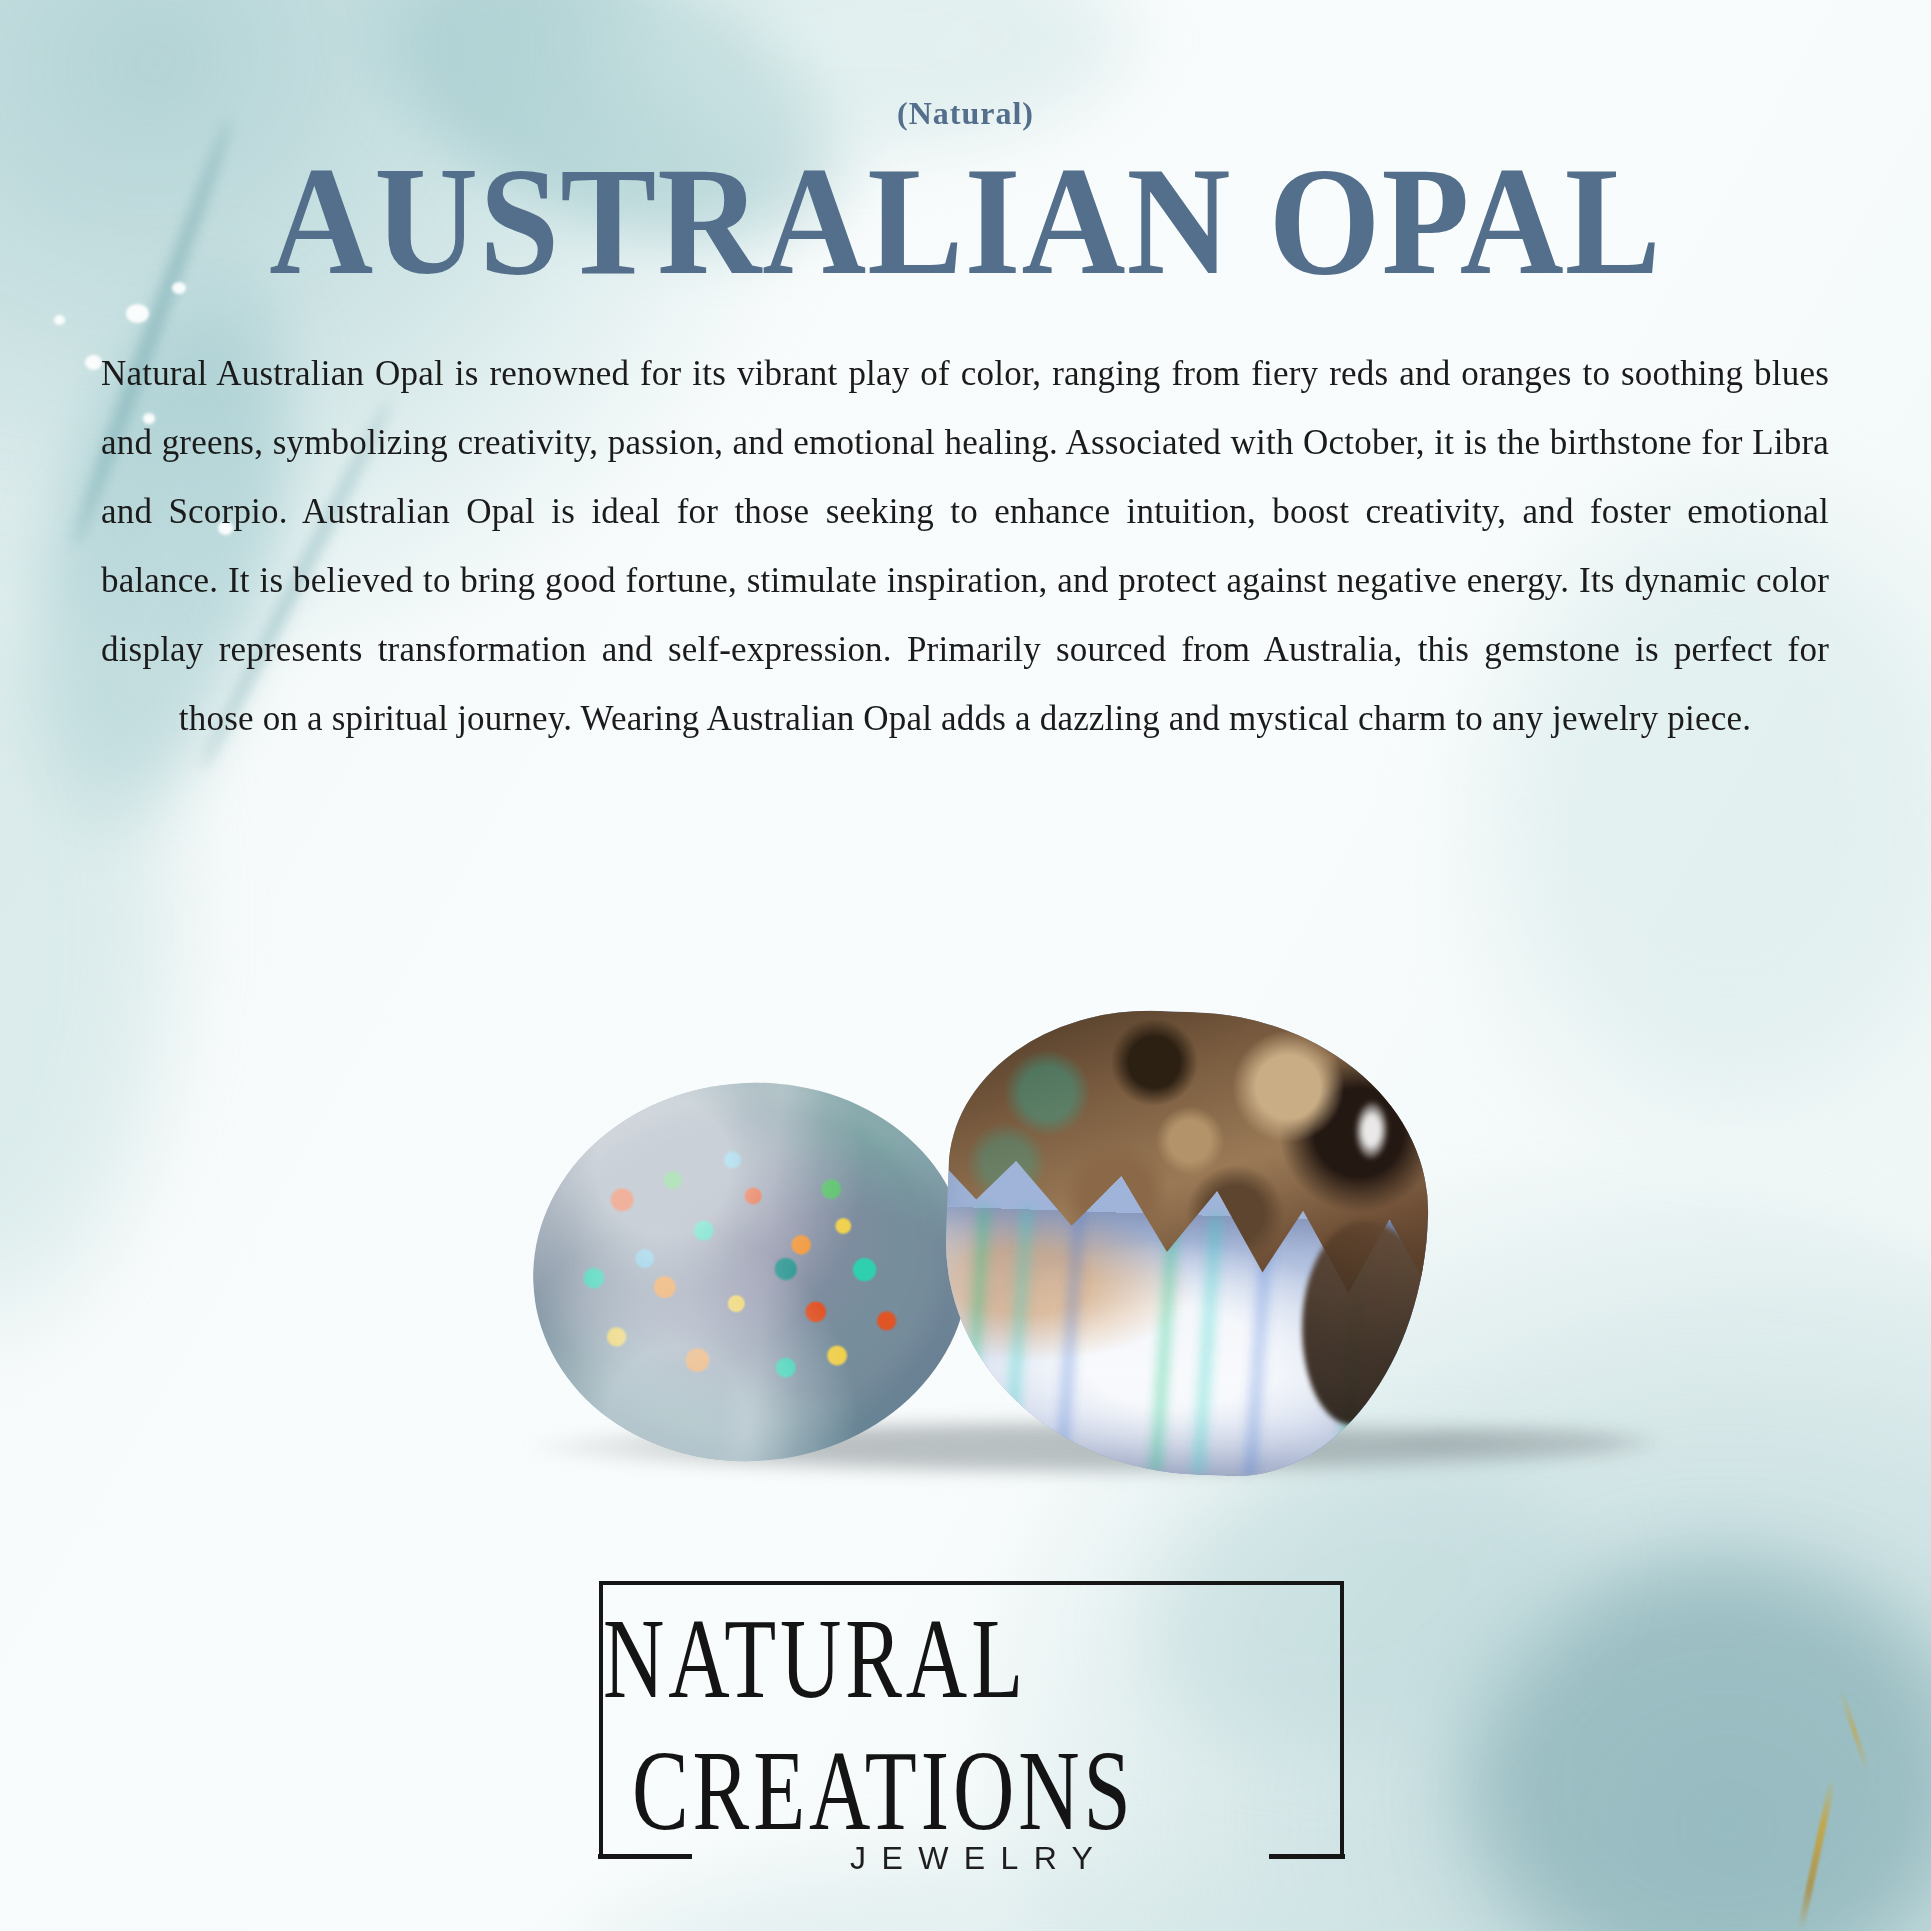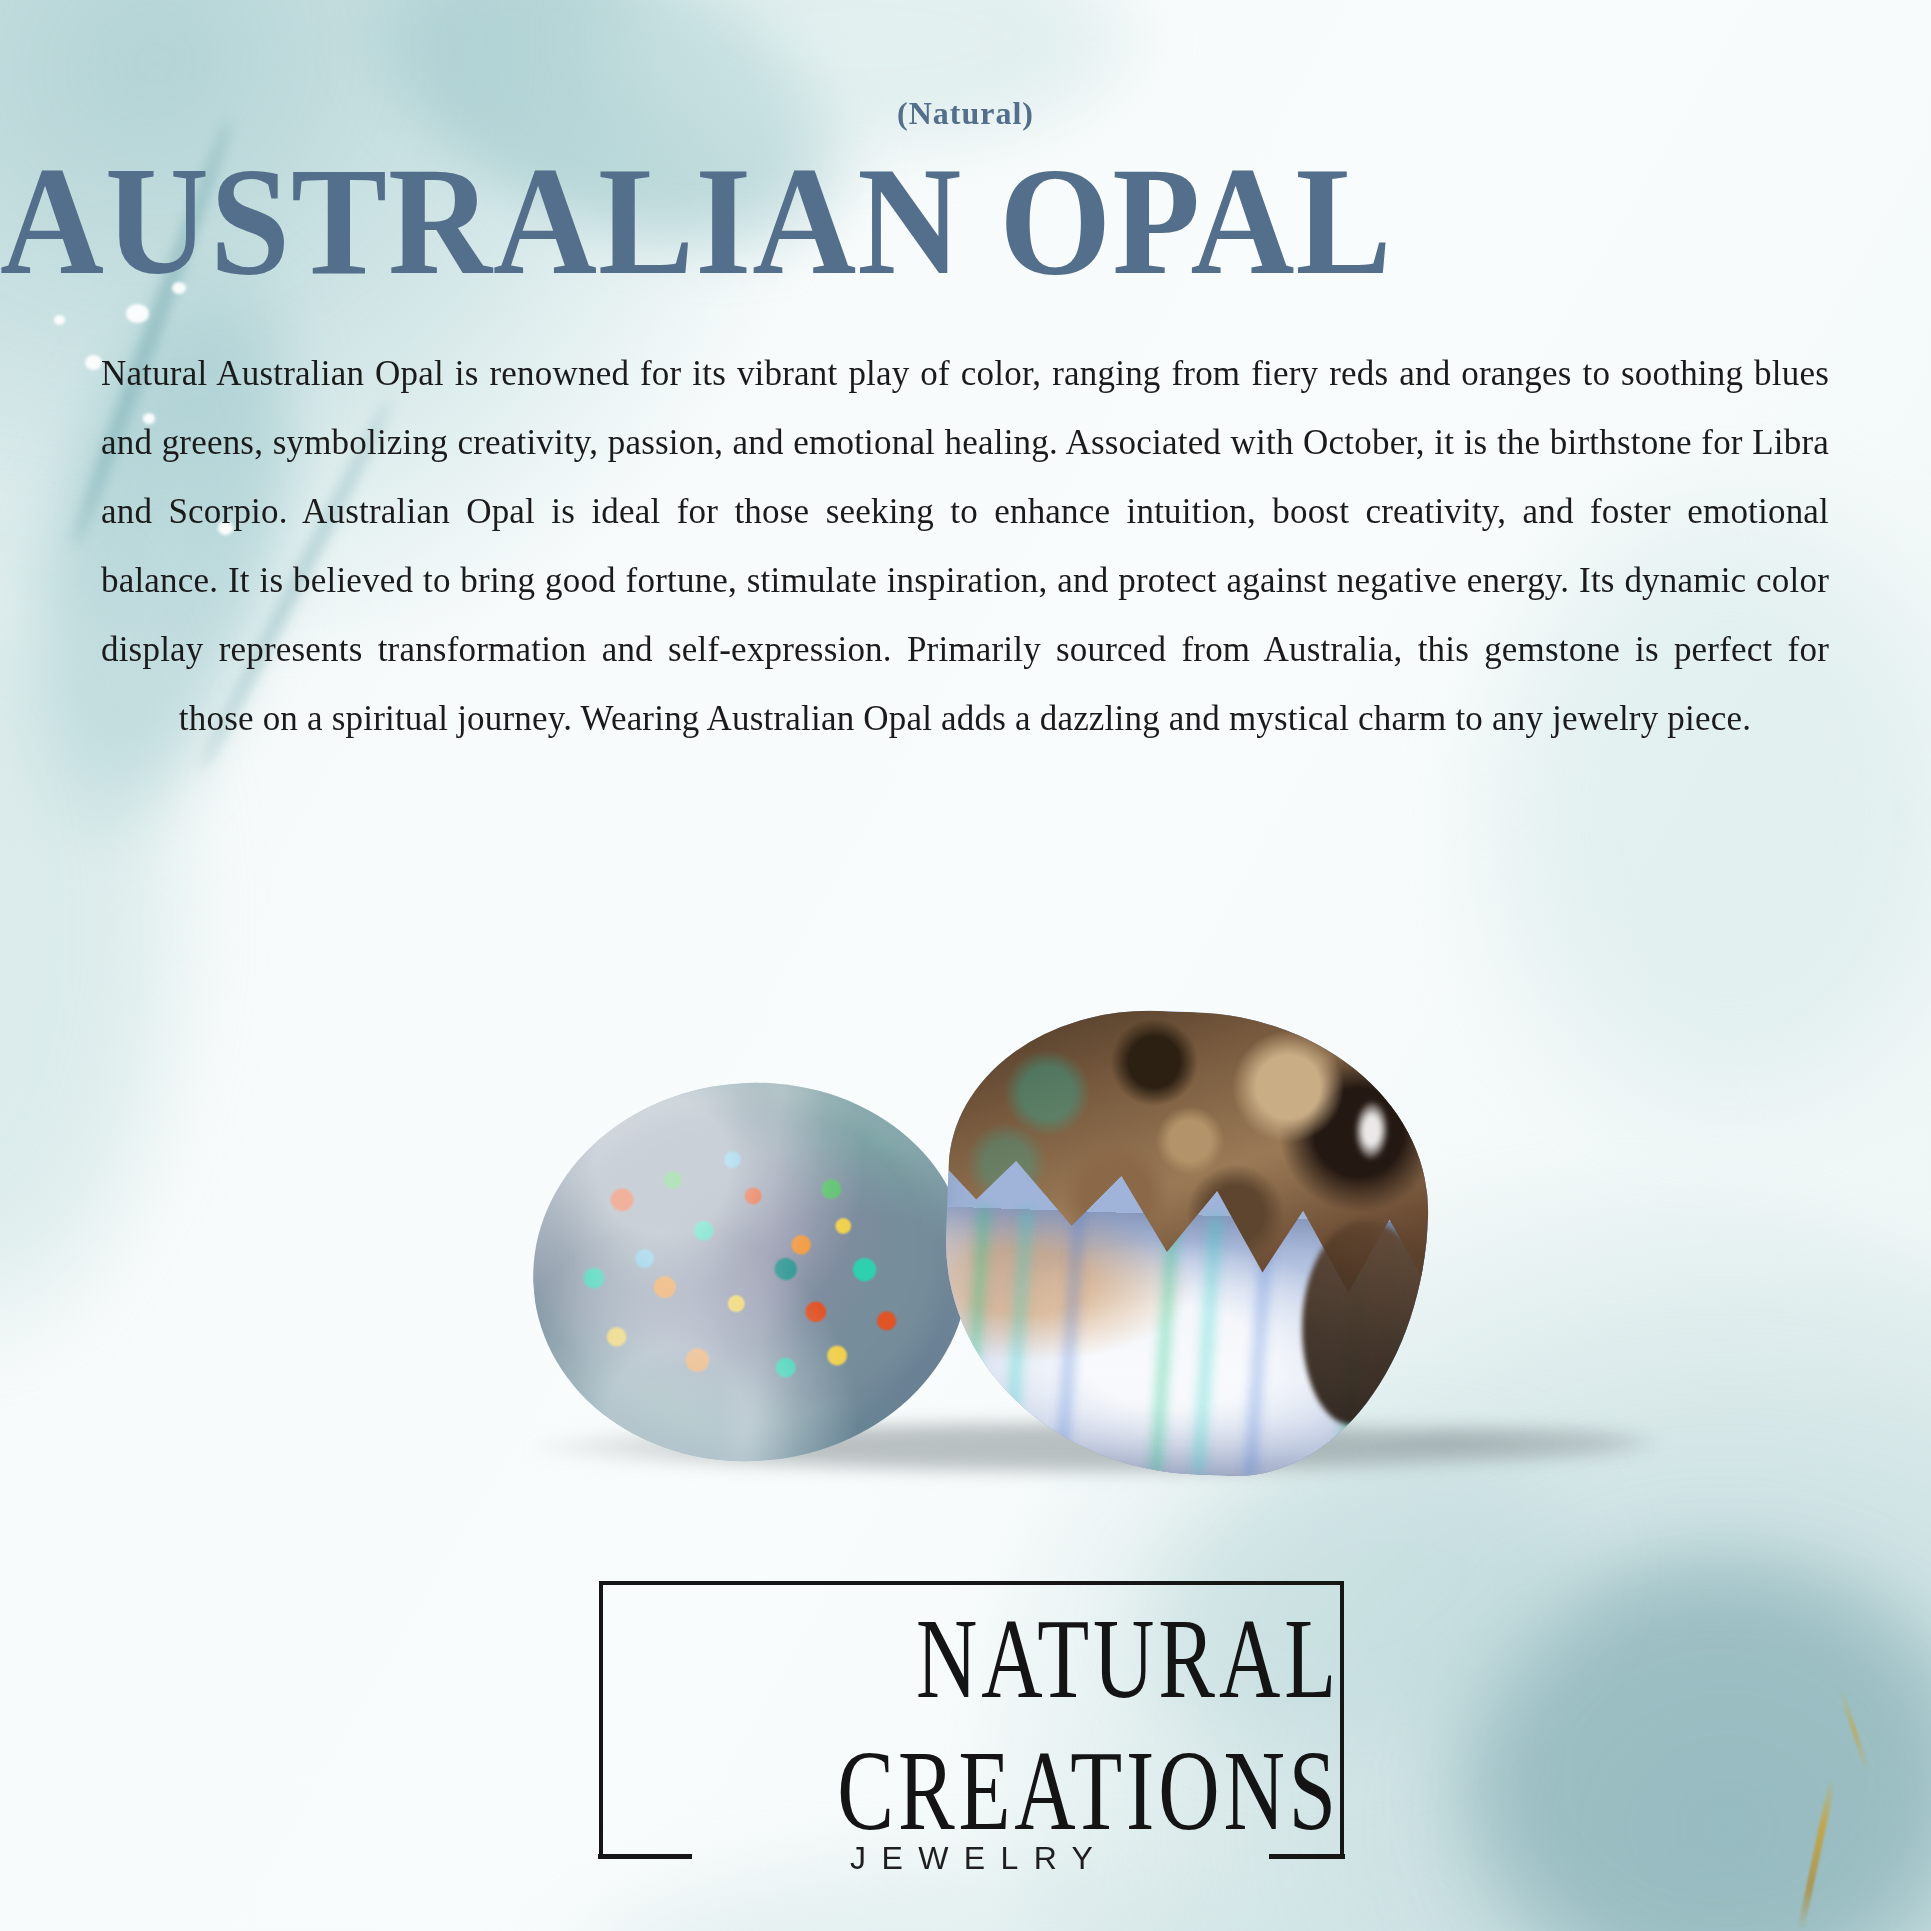--- a/index.html
+++ b/index.html
@@ -49,21 +49,21 @@
   .d1{left:126px;top:304px;width:23px;height:19.3px;}
   .d2{left:172px;top:282px;width:13.5px;height:11.6px;}
   .d3{left:85px;top:355px;width:17.4px;height:15.4px;}
   .d4{left:143px;top:413px;width:11.6px;height:10.6px;}
   .d5{left:54px;top:315px;width:10.6px;height:9.7px;}
   .d6{left:218px;top:521px;width:15.4px;height:13.5px;}
 
   
   .subtitle{position:absolute;top:95px;left:0;width:100%;text-align:center;
     font-size:32px;font-weight:bold;color:#546f8b;letter-spacing:1px;}
-  .title{position:absolute;top:143px;left:0;width:100%;
+  .title{position:absolute;top:143px;left:0;width:100%;text-align:center;
     font-size:144px;font-weight:bold;color:#546f8b;line-height:1.05;letter-spacing:1px;}
   .title .stretch{display:inline-block;transform:scaleY(1.07);transform-origin:50% 30%;}
 
   
   .description{position:absolute;top:339px;left:101px;width:1728px;
     font-size:35px;line-height:69px;color:#1b1b1b;
     text-align:justify;text-align-last:center;letter-spacing:0.2px;}
 
   
   .gems{position:absolute;left:0;top:1004px;width:1931px;height:502px;}
@@ -130,21 +130,21 @@
       linear-gradient(180deg,#a6b8dc 0%,#c7d3ea 35%,#dce4f2 62%,#c2cde6 100%);
     box-shadow:inset -44px 0 58px rgba(28,42,88,.5),inset 19.3px -9.7px 39px rgba(255,255,255,.3);}
   .opal-streaks{position:absolute;inset:0;opacity:.85;filter:blur(5.8px);
     background:repeating-linear-gradient(92deg,transparent 0 33px,rgba(23,201,130,.55) 33px 42px,transparent 42px 75px,rgba(47,212,200,.5) 75px 85px,transparent 85px 127px,rgba(70,120,215,.45) 127px 137px,transparent 137px 189px);}
   .opal-glint{position:absolute;right:9%;top:18%;width:33px;height:58px;border-radius:50%;
     background:radial-gradient(ellipse,rgba(255,255,255,.9) 0 35%,transparent 75%);filter:blur(1.9px);}
 
   
   .logo-box{position:absolute;left:599px;top:1581px;width:745px;height:278px;box-sizing:border-box;
     border:4.8px solid #161616;border-bottom:none;}
-  .logo-line{display:block;text-align:right;color:#141414;font-size:85px;line-height:93px;}
+  .logo-line{display:block;text-align:left;color:#141414;font-size:85px;line-height:93px;}
   .logo-line .stretch{display:inline-block;transform:scaleY(1.35);transform-origin:50% 55%;letter-spacing:3.9px;}
   .logo-line1{margin-top:29px;}
   .logo-line2{margin-top:39px;padding-left:29px;}
   .logo-seg{position:absolute;bottom:0;height:4.8px;background:#161616;}
   .logo-seg-l{left:-4.8px;width:94px;}
   .logo-seg-r{right:-4.8px;width:76px;}
   .logo-jewelry{position:absolute;left:0;right:0;bottom:0;transform:translateY(48%);
     text-align:center;font-family:"Liberation Sans","DejaVu Sans",sans-serif;
     font-size:32px;letter-spacing:15.4px;text-indent:15.4px;color:#1e1e1e;font-weight:500;margin-top:48px;}
 </style>

